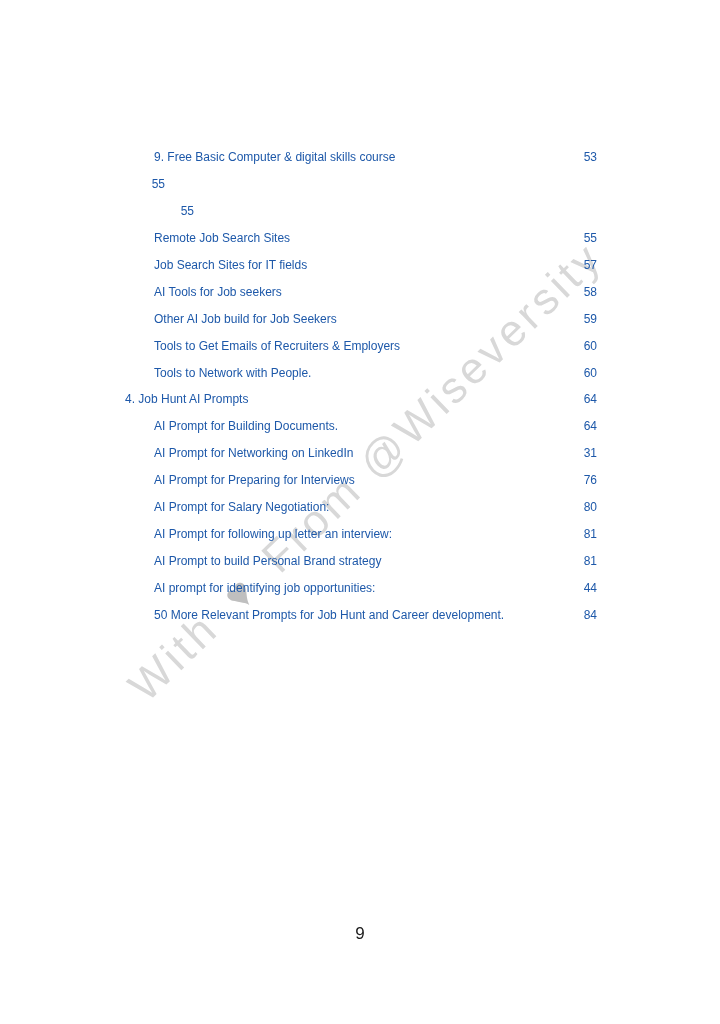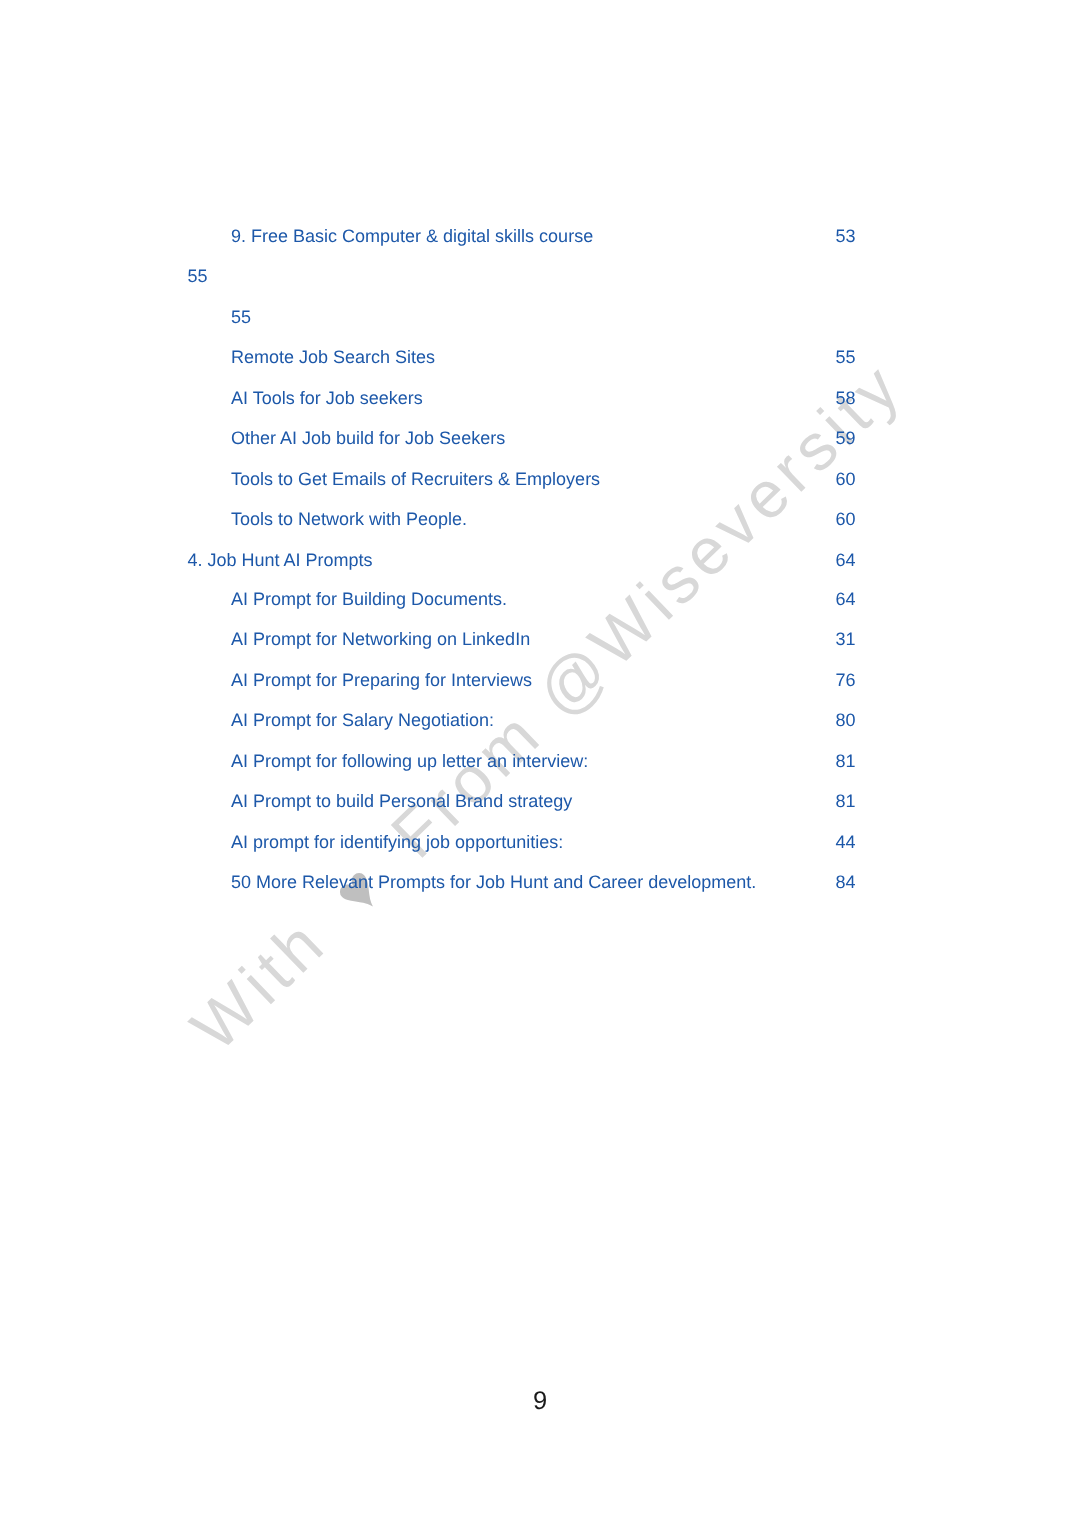--- a/index.html
+++ b/index.html
@@ -48,20 +48,21 @@
     align-items: flex-end;
     min-height: 26.9px;
   }
   .toc-row.lvl2 { padding-left: 29px; }
   .toc-row .label {
     flex: 1 1 auto;
     line-height: 21.5px;
   }
   .toc-row .pg {
     flex: 0 0 40px;
+    text-align: right;
     line-height: 21.5px;
   }
 
   
   .footer-pagenum {
     position: absolute;
     left: 0;
     right: 0;
     top: 924px;
     z-index: 1;
@@ -88,20 +89,24 @@
     </div>
       <div class="toc-row lvl1">
       <span class="pg">55</span>
     </div>
       <div class="toc-row lvl2">
       <span class="pg">55</span>
     </div>
       <div class="toc-row lvl2">
       <span class="label">Remote Job Search Sites</span>
       <span class="pg">55</span>
+    </div>
+      <div class="toc-row lvl2">
+      <span class="label">Job Search Sites for IT fields</span>
+      <span class="pg">57</span>
     </div>
       <div class="toc-row lvl2">
       <span class="label">AI Tools for Job seekers</span>
       <span class="pg">58</span>
     </div>
       <div class="toc-row lvl2">
       <span class="label">Other AI Job build for Job Seekers</span>
       <span class="pg">59</span>
     </div>
       <div class="toc-row lvl2">

